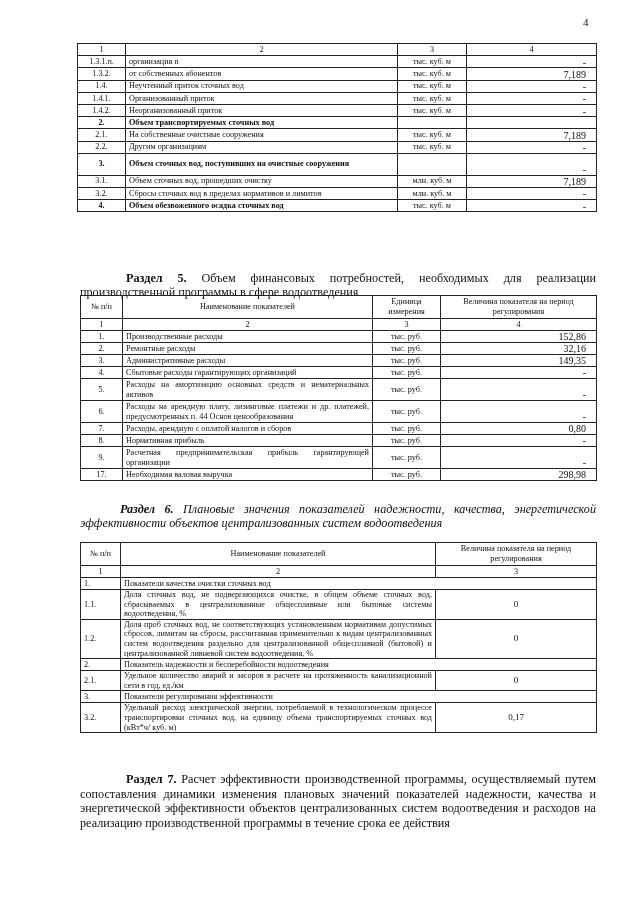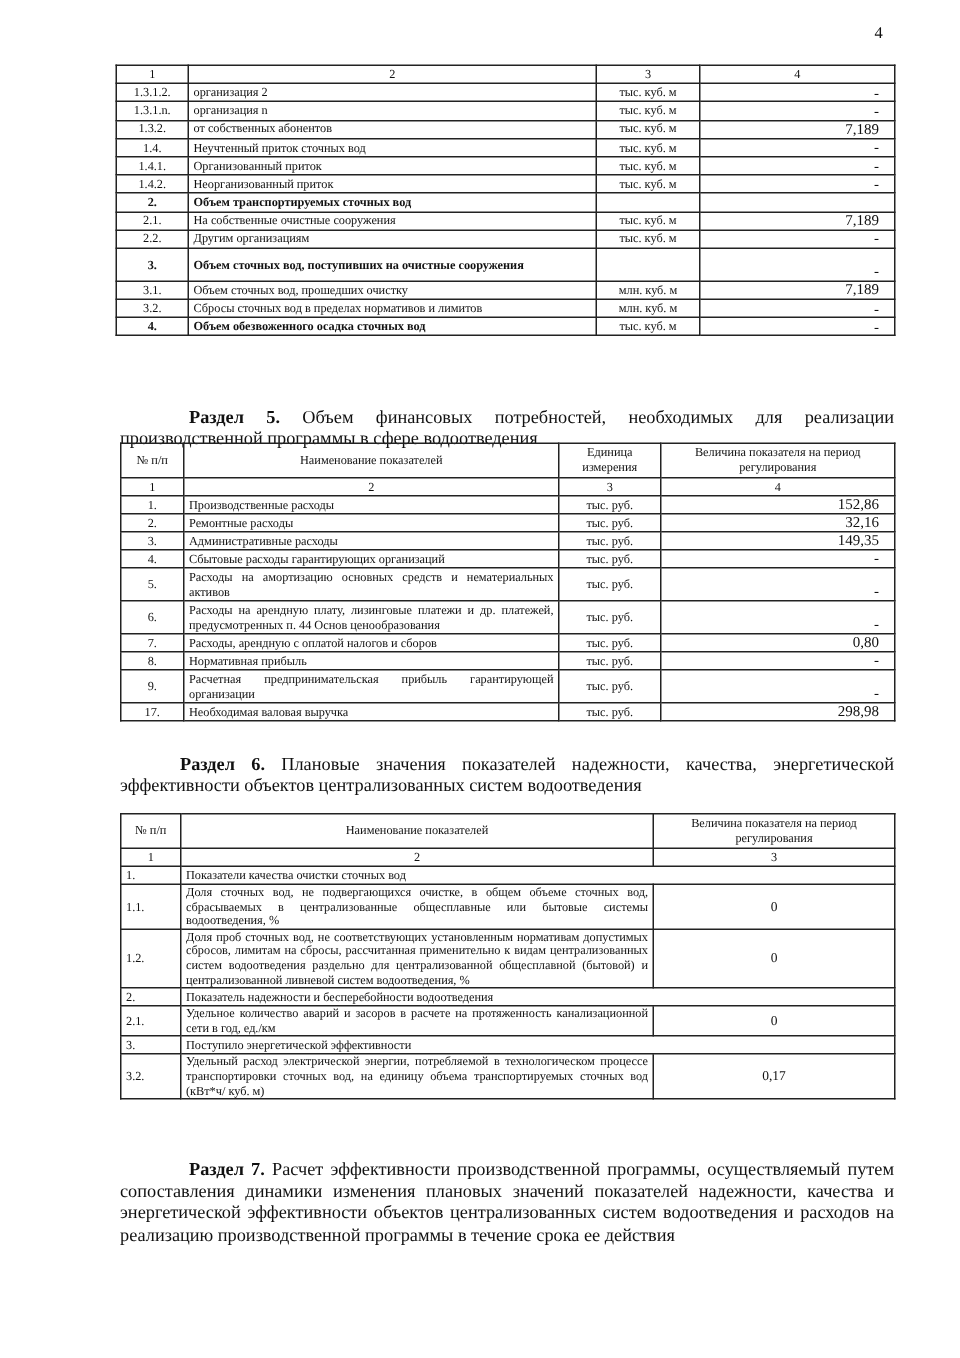--- a/index.html
+++ b/index.html
@@ -20,21 +20,21 @@
   #t1 tr.tall td { height: 21px; }
 
   .heading { position: absolute; font-size: 12.2px; line-height: 13.6px; text-align: justify; }
   .heading .b { font-weight: bold; }
   #h5 { left: 80px; top: 272px; width: 516px; text-indent: 46px; }
   #t2 { left: 80px; top: 295px; width: 516px; }
   #t2 td { height: 11px; }
   #t2 tr.tall td { height: 21px; }
   #t2 tr.head td { height: 22px; }
 
-  #h6 { left: 80px; top: 503px; width: 516px; text-indent: 40px; }
+  #h6 { left: 80px; top: 503px; width: 516px; text-indent: 40px; font-style: italic; }
   #t3 { left: 80px; top: 542px; width: 516px; }
   #t3 td { height: 11px; }
   #t3 tr.head td { height: 22px; }
   #t3 td.val { text-align: center; font-size: 9px; }
 
   #h7 { left: 80px; top: 772px; width: 516px; text-indent: 46px; line-height: 14.6px; }
 </style>
 </head>
 <body>
 
@@ -46,26 +46,20 @@
       <col style="width:272px">
       <col style="width:69px">
       <col style="width:130px">
     </colgroup>
   <tbody id="t1-body">
       <tr>
         <td class="c">1</td>
         <td class="c">2</td>
         <td class="c">3</td>
         <td class="c">4</td>
-      </tr>
-      <tr>
-        <td class="c">1.3.1.2.</td>
-        <td>организация 2</td>
-        <td class="c">тыс. куб. м</td>
-        <td class="r rb">-</td>
       </tr>
       <tr>
         <td class="c">1.3.1.n.</td>
         <td>организация n</td>
         <td class="c">тыс. куб. м</td>
         <td class="r rb">-</td>
       </tr>
       <tr>
         <td class="c">1.3.2.</td>
         <td>от собственных абонентов</td>
@@ -257,21 +251,21 @@
         <td>2.</td>
         <td colspan="2">Показатель надежности и бесперебойности водоотведения</td>
       </tr>
       <tr>
         <td>2.1.</td>
         <td class="j">Удельное количество аварий и засоров в расчете на протяженность канализационной сети в год, ед./км</td>
         <td class="val">0</td>
       </tr>
       <tr>
         <td>3.</td>
-        <td colspan="2">Поступило энергетической эффективности</td>
+        <td colspan="2">Показатели регулирования эффективности</td>
       </tr>
       <tr>
         <td>3.2.</td>
         <td class="j">Удельный расход электрической энергии, потребляемой в технологическом процессе транспортировки сточных вод, на единицу объема транспортируемых сточных вод (кВт*ч/ куб. м)</td>
         <td class="val">0,17</td>
       </tr>
     </tbody>
 </table>
 
 <div class="heading" id="h7"><span class="b">Раздел 7.</span><span> Расчет эффективности производственной программы, осуществляемый путем сопоставления динамики изменения плановых значений показателей надежности, качества и энергетической эффективности объектов централизованных систем водоотведения и расходов на реализацию производственной программы в течение срока ее действия</span></div>

